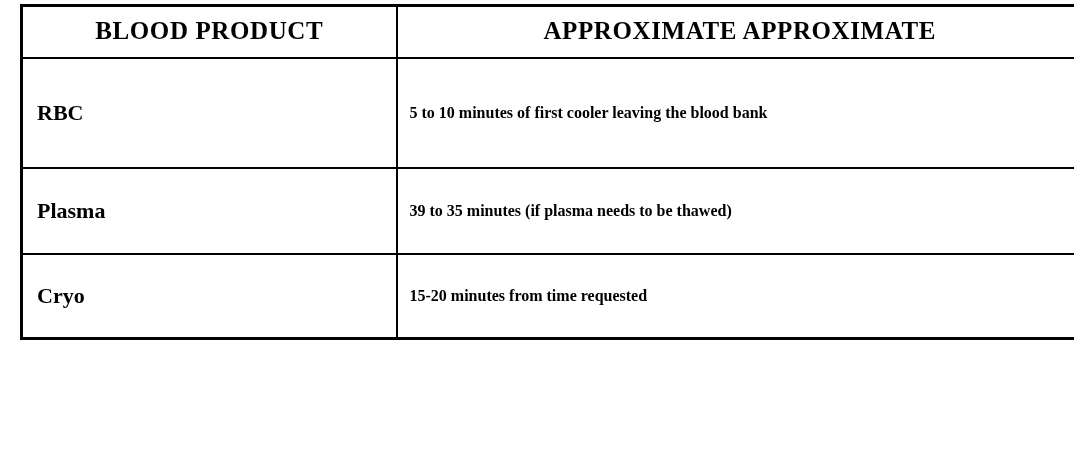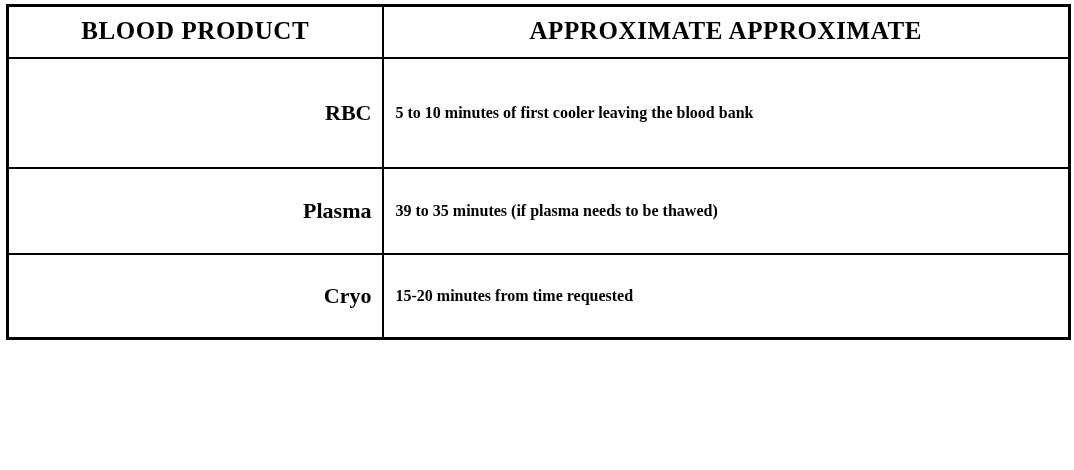--- a/index.html
+++ b/index.html
@@ -8,21 +8,21 @@
     background: #ffffff;
   }
   body {
     width: 1074px;
     height: 470px;
     font-family: "Liberation Serif", serif;
     color: #000000;
     overflow: hidden;
   }
   .table-wrap {
-    padding: 4px 4px 4px 6px;
+    padding: 4px 4px 4px 20px;
     box-sizing: border-box;
     width: 1074px;
     height: 470px;
   }
   table.blood-table {
     border-collapse: collapse;
     width: 1062px;
     table-layout: fixed;
     border: 3px solid #000000;
   }
@@ -38,21 +38,21 @@
   thead th {
     text-align: center;
     font-size: 25px;
     letter-spacing: 0.6px;
     padding: 10px 6px 12px 6px;
     border-bottom: 3px solid #000000;
   }
   tbody td.product {
     font-size: 22px;
     padding: 8px 10px 8px 14px;
-    text-align: right;
+    text-align: left;
   }
   tbody td.availability {
     font-size: 16px;
     padding: 10px 14px 10px 12px;
     text-align: justify;
     text-align-last: left;
     line-height: 1.25;
   }
   tbody tr.r1 td { height: 88px; }
   tbody tr.r2 td { height: 64px; }

